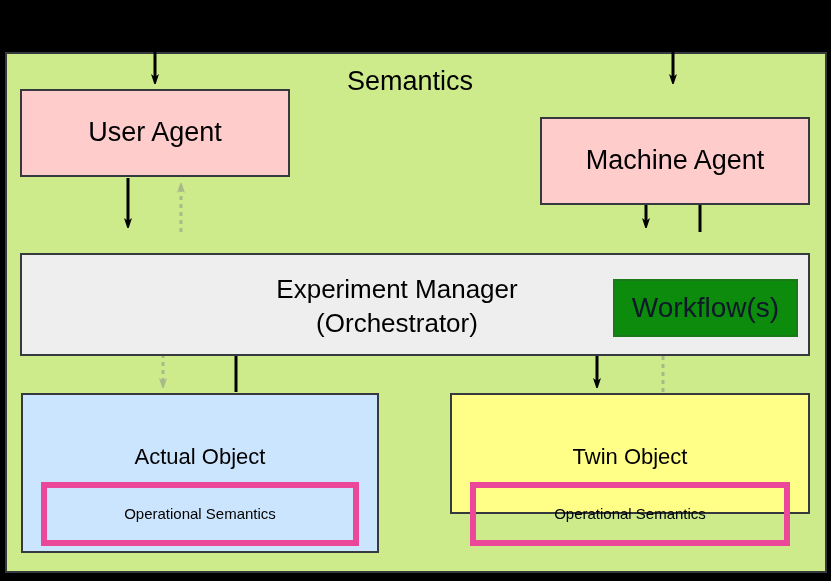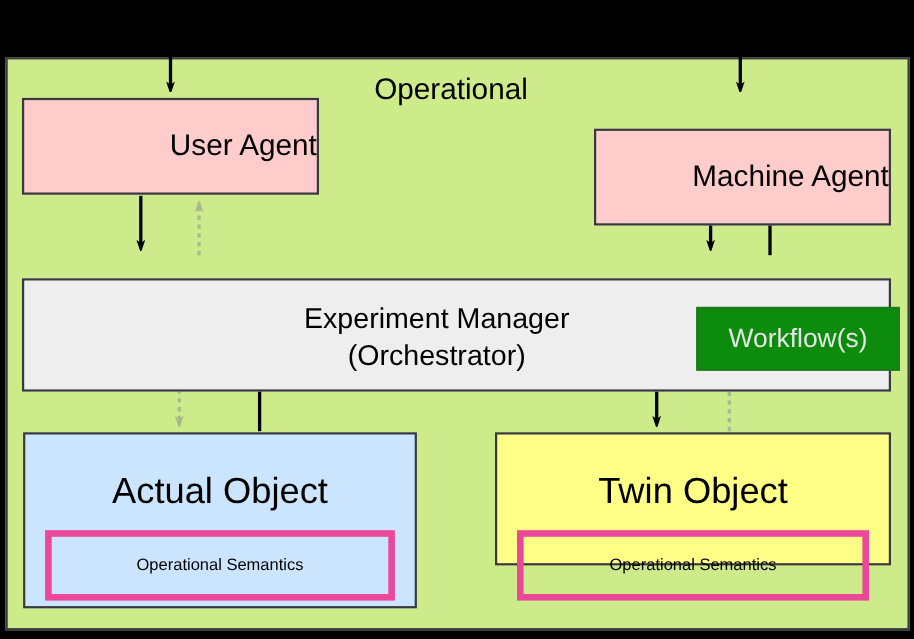--- a/index.html
+++ b/index.html
@@ -24,21 +24,21 @@
     left: 0;
     top: 0;
     width: 831px;
     height: 581px;
   }
   .node {
     position: absolute;
     box-sizing: border-box;
     display: flex;
     align-items: center;
-    justify-content: flex-end;
+    justify-content: center;
     text-align: center;
     color: #000000;
     line-height: 1.15;
   }
   
   #experiment-container {
     left: 5px;
     top: 52px;
     width: 822px;
     height: 521px;
@@ -89,31 +89,31 @@
     position: absolute;
     left: 150px;
     top: 18px;
     width: 450px;
     text-align: center;
     font-size: 26px;
     line-height: 1.3;
   }
   #workflows-box {
     position: absolute;
-    left: 611px;
+    left: 591px;
     top: 24px;
     width: 181px;
     height: 54px;
     background: #0c8b0c;
     border: 2px solid #1a7a1a;
-    color: #e5e5e5;
+    color: #0f172a;
     display: flex;
     align-items: center;
     justify-content: center;
-    font-size: 24px;
+    font-size: 28px;
   }
   
   #actual-object-box {
     left: 21px;
     top: 393px;
     width: 358px;
     height: 160px;
     background: #cce5ff;
     border: 2px solid #36393d;
     display: block;
@@ -123,24 +123,24 @@
     top: 393px;
     width: 360px;
     height: 121px;
     background: #ffff88;
     border: 2px solid #36393d;
     display: block;
   }
   .object-title {
     position: absolute;
     left: 0;
-    top: 32px;
+    top: 49px;
     width: 100%;
     text-align: center;
-    font-size: 33px;
+    font-size: 22px;
   }
   .semantics-box {
     position: absolute;
     left: 18px;
     top: 87px;
     right: 18px;
     height: 52px;
     border: 6px solid #ec4899;
     display: flex;
     align-items: center;
@@ -149,21 +149,21 @@
     background: transparent;
   }
 </style>
 </head>
 <body>
 
 <div id="canvas">
 
   <div class="node" id="experiment-container"></div>
 
-  <div id="experiment-title">Operational</div>
+  <div id="experiment-title">Semantics</div>
 
   <svg class="svg-layer" viewBox="0 0 831 581" xmlns="http://www.w3.org/2000/svg">
     <defs>
       <marker id="arrow-black" markerWidth="10" markerHeight="10" refX="6" refY="4" orient="auto" markerUnits="userSpaceOnUse">
         <path d="M0,0 L12,4 L0,8 L3,4 z" fill="#000000"></path>
       </marker>
       <marker id="arrow-gray" markerWidth="10" markerHeight="10" refX="6" refY="4" orient="auto" markerUnits="userSpaceOnUse">
         <path d="M0,0 L12,4 L0,8 L3,4 z" fill="#a8ba8a"></path>
       </marker>
     </defs>

